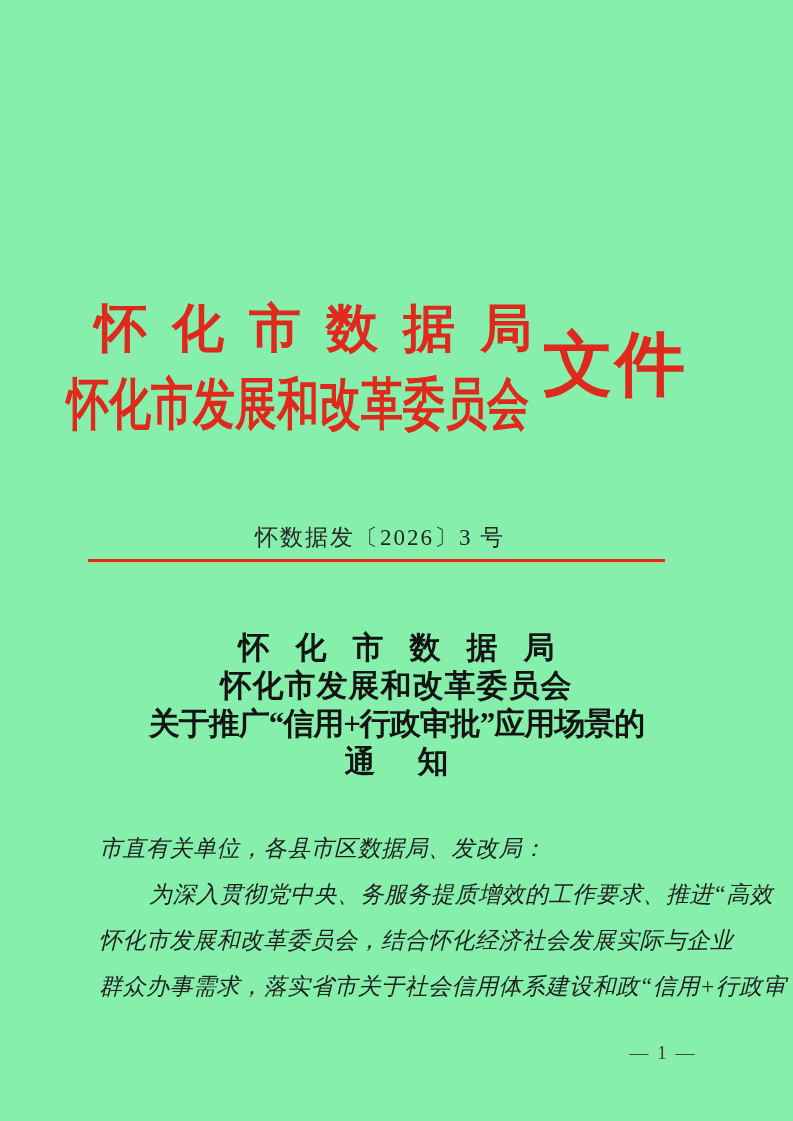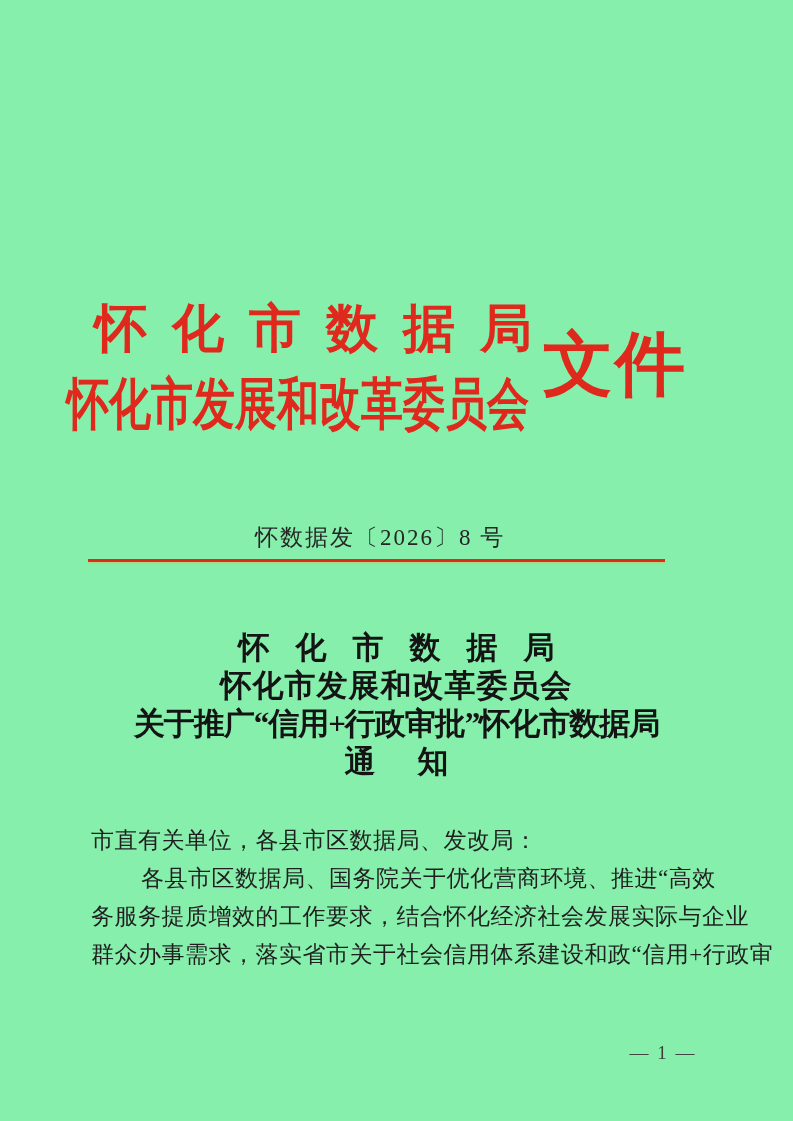--- a/index.html
+++ b/index.html
@@ -98,22 +98,23 @@
     position: absolute;
     top: 822px;
     left: 91px;
     width: 620px;
     font-size: 23px;
     line-height: 38px;
     color: #1f1f1f;
     letter-spacing: 0.5px;
   }
   .body-text p {
-    margin: 0;
+    margin: 8px;
     white-space: nowrap;
+    font-style: italic;
   }
   .body-text p.indent {
     text-indent: 50px;
   }
 
   
   .page-number {
     position: absolute;
     top: 1042px;
     left: 618px;
@@ -129,33 +130,33 @@
 <body>
 
 <div class="page">
 
   <div class="lh-line1">怀化市数据局</div>
 
   <div class="lh-line2">怀化市发展和改革委员会</div>
 
   <div class="lh-word">文件</div>
 
-  <div class="doc-number">怀数据发〔2026〕8 号</div>
+  <div class="doc-number">怀数据发〔2026〕3 号</div>
 
   <div class="red-rule"></div>
 
   <div class="title">
     <div class="t1">怀化市数据局</div>
     <div class="t2">怀化市发展和改革委员会</div>
-    <div class="t3">关于推广“信用+行政审批”怀化市数据局</div>
+    <div class="t3">关于推广“信用+行政审批”应用场景的</div>
     <div class="t4">通知</div>
   </div>
 
   <div class="body-text">
     <p>市直有关单位，各县市区数据局、发改局：</p>
-    <p class="indent">各县市区数据局、国务院关于优化营商环境、推进“高效</p>
-    <p>务服务提质增效的工作要求，结合怀化经济社会发展实际与企业</p>
+    <p class="indent">为深入贯彻党中央、务服务提质增效的工作要求、推进“高效</p>
+    <p>怀化市发展和改革委员会，结合怀化经济社会发展实际与企业</p>
     <p>群众办事需求，落实省市关于社会信用体系建设和政“信用+行政审</p>
   </div>
 
   <div class="page-number">— 1 —</div>
 
 </div>
 
 </body></html>

